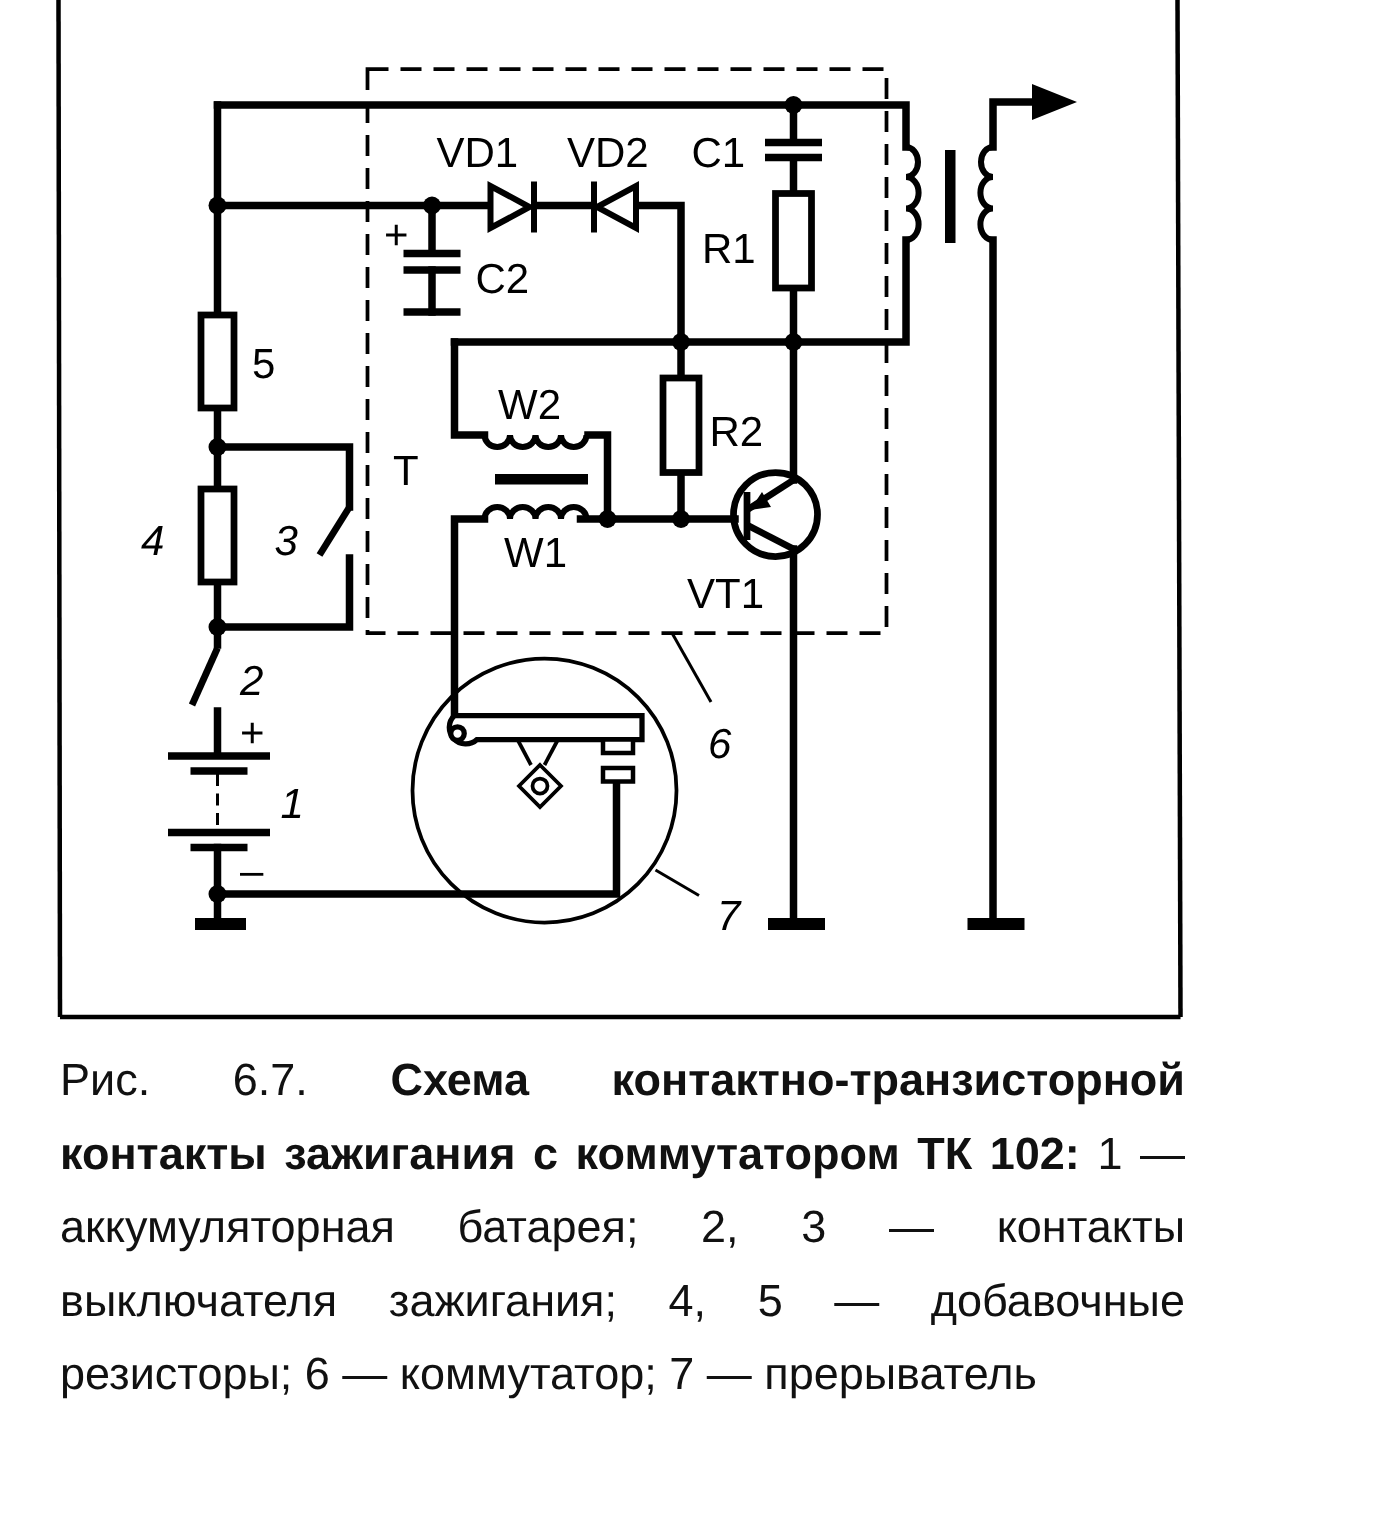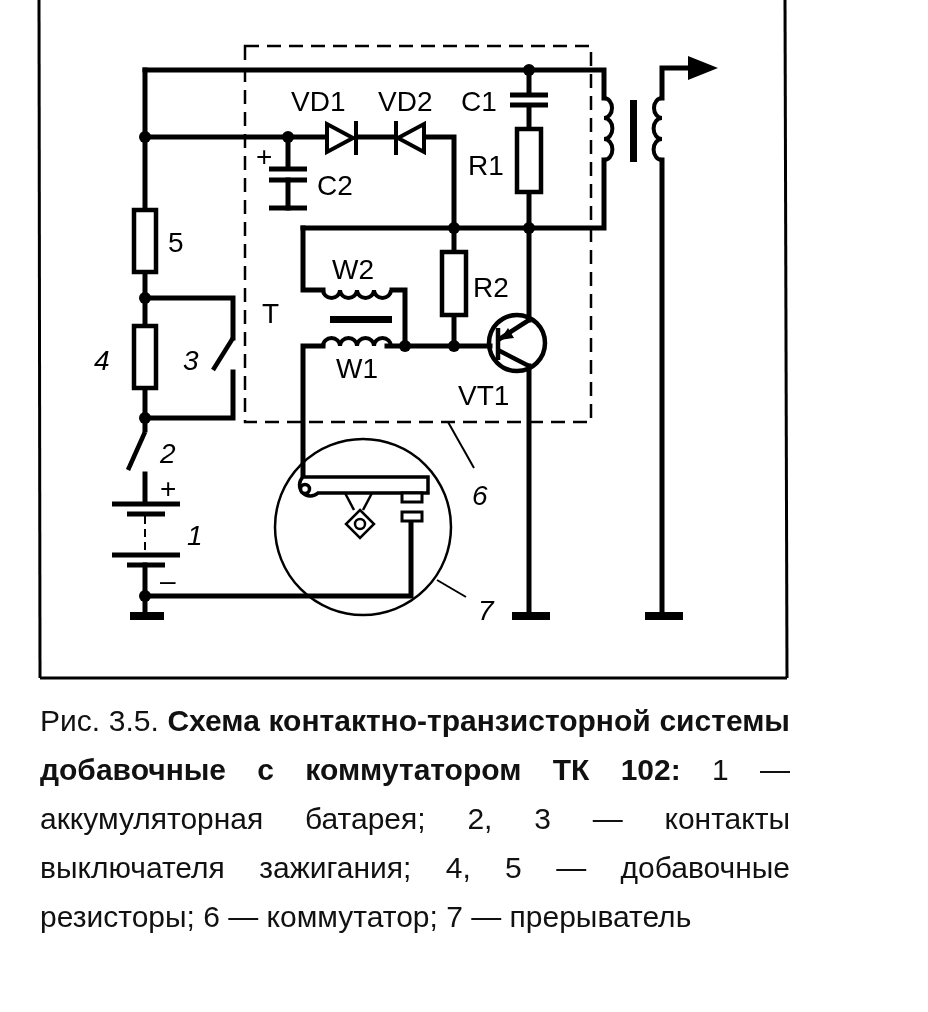--- a/index.html
+++ b/index.html
@@ -191,14 +191,14 @@
   <text class="lbl-i" x="183" y="370">3</text>
   <text class="lbl-i" x="160" y="463">2</text>
   <text class="lbl" x="160" y="498">+</text>
   <text class="lbl-i" x="187" y="545">1</text>
   <text class="lbl" x="160" y="590">–</text>
   <text class="lbl-i" x="472" y="505">6</text>
   <text class="lbl-i" x="478" y="620">7</text>
 </svg>
 
 <div class="caption">
-  <span>Рис. 3.5. </span><b>Схема контактно-транзисторной системы добавочные с коммутатором ТК 102:</b><span> 1 — аккумуляторная батарея; 2, 3 — контакты выключателя зажигания; 4, 5 — добавочные резисторы; 6 — коммута­тор; 7 — прерыватель</span>
+  <span>Рис. 6.7. </span><b>Схема контактно-транзисторной контакты зажигания с коммутатором ТК 102:</b><span> 1 — аккумуляторная батарея; 2, 3 — контакты выключателя зажигания; 4, 5 — добавочные резисторы; 6 — коммута­тор; 7 — прерыватель</span>
 </div>
 
 </body></html>

